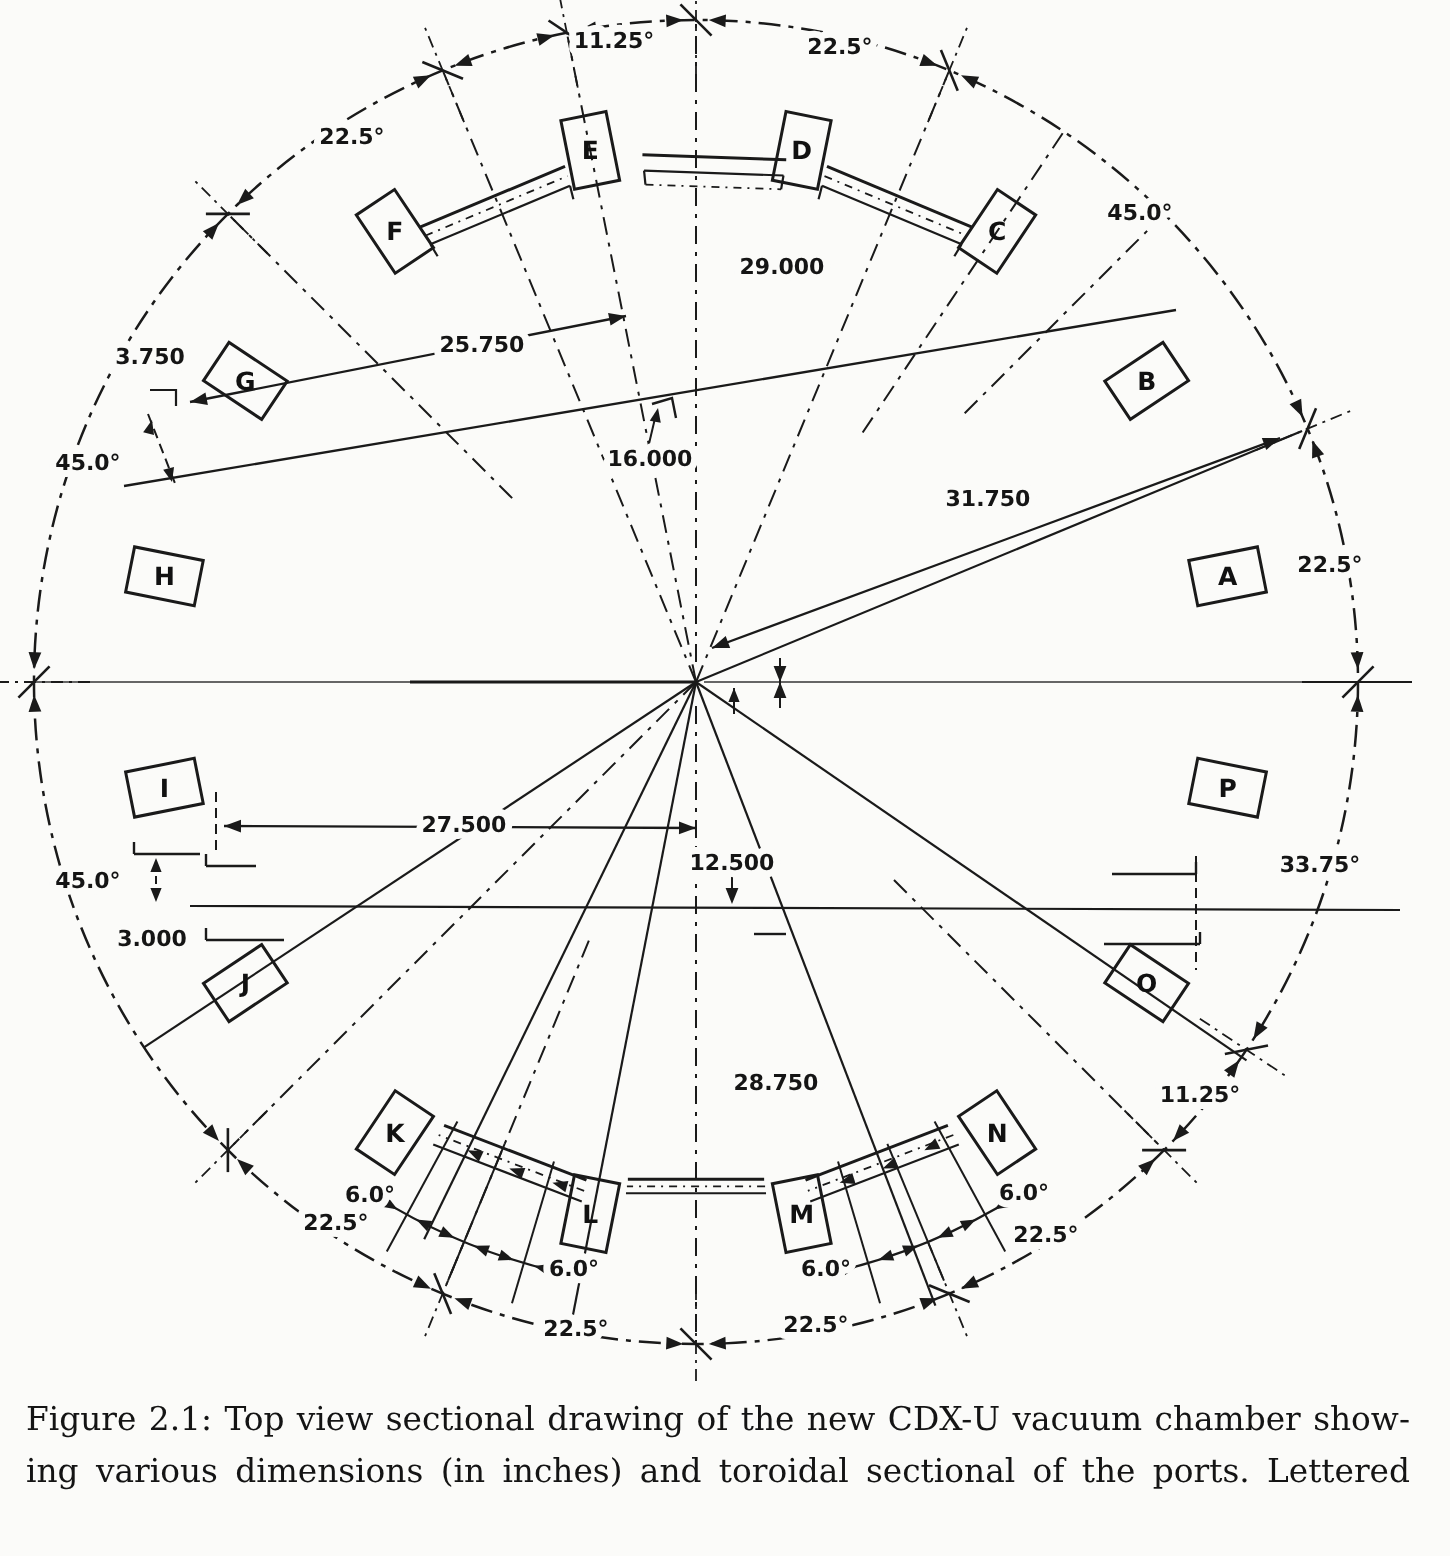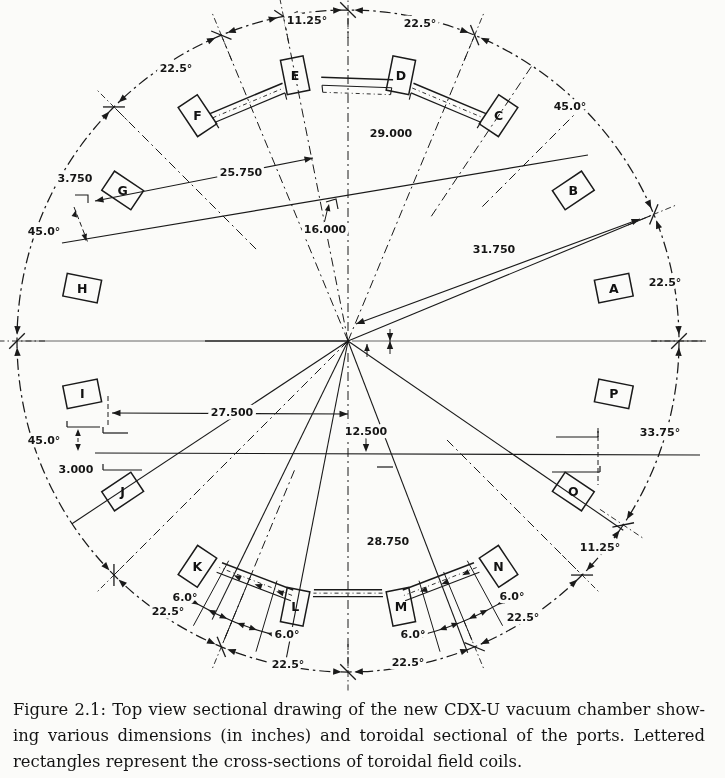--- a/index.html
+++ b/index.html
@@ -279,15 +279,14 @@
         <text x="75" y="182" text-anchor="middle" class="dim-label">3.750</text>
         <text x="232" y="416" text-anchor="middle" class="dim-label">27.500</text>
         <text x="366" y="435" text-anchor="middle" class="dim-label">12.500</text>
         <text x="76" y="473" text-anchor="middle" class="dim-label">3.000</text>
         <text x="388" y="545" text-anchor="middle" class="dim-label">28.750</text>
       </svg>
   </div>
   <div class="caption">
     <div class="l j">Figure 2.1: Top view sectional drawing of the new CDX-U vacuum chamber show-</div>
     <div class="l j">ing various dimensions (in inches) and toroidal sectional of the ports.  Lettered</div>
-    <div class="l">rectangles represent the cross-sections of toroidal field coils.</div>
   </div>
 </div>
 
 </body></html>

